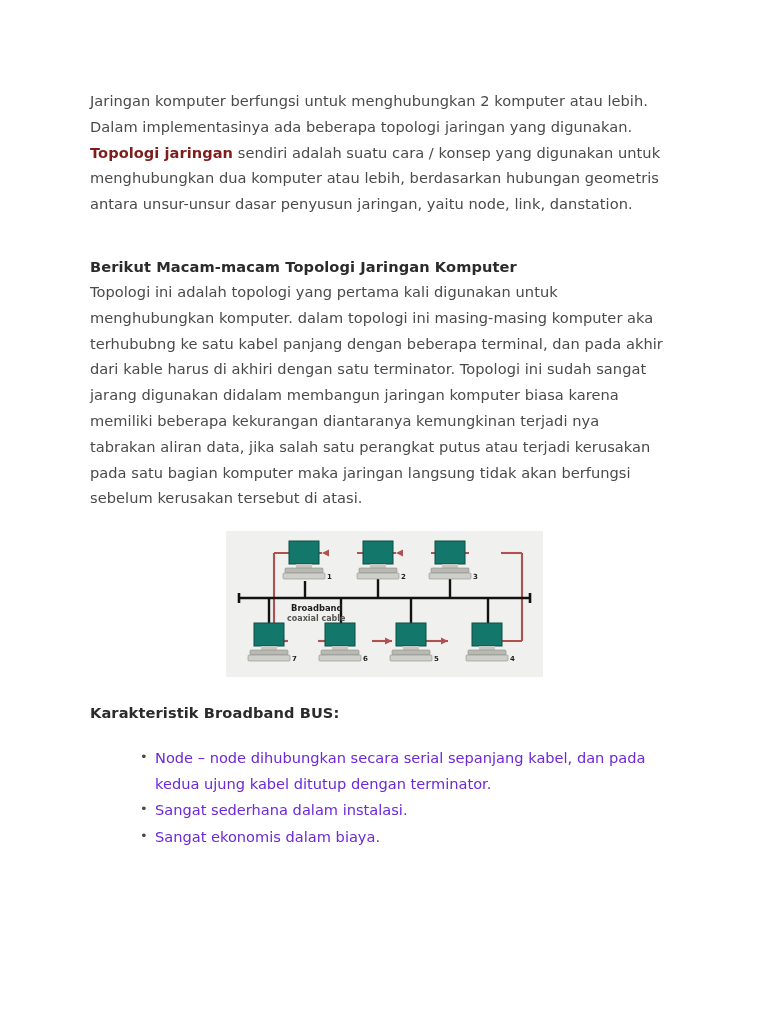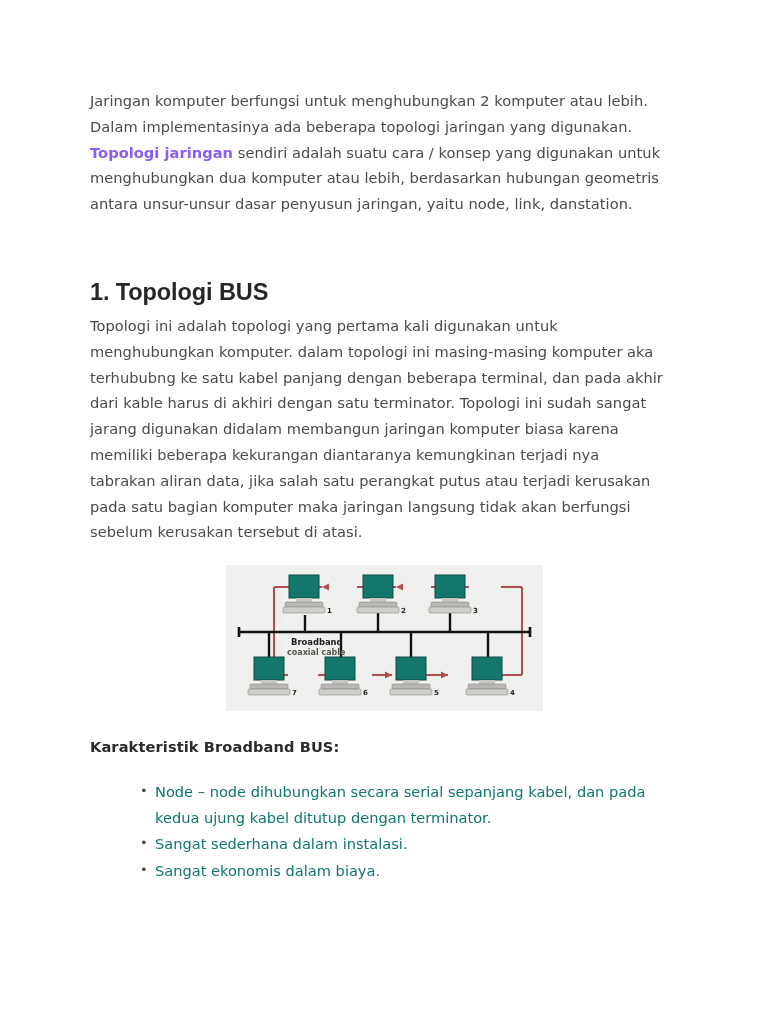--- a/index.html
+++ b/index.html
@@ -24,21 +24,21 @@
   }
   .para {
     font-size: 14.6px;
     line-height: 25.8px;
     color: #4a4a4a;
     margin: 0 0 10px 0;
     width: 578px;
     letter-spacing: 0.05px;
   }
   .para b {
-    color: #8b5cf6;
+    color: #7f1d1d;
     font-weight: bold;
     margin-top: 8px;
   }
   .gap-1 { height: 16px; }
   .gap-2 { height: 12px; }
   .bold-line {
     font-size: 14.6px;
     line-height: 24px;
     font-weight: bold;
     color: #2b2b2b;
@@ -73,21 +73,21 @@
   }
   ul.char-list {
     list-style: none;
     margin: 20px 0 0 0;
     padding: 0;
   }
   ul.char-list li {
     position: relative;
     font-size: 14.6px;
     line-height: 25.5px;
-    color: #0f766e;
+    color: #6d28d9;
     padding-left: 65px;
     margin-bottom: 1px;
     max-width: 580px;
   }
   ul.char-list li::before {
     content: "\2022";
     position: absolute;
     left: 50px;
     top: -1px;
     font-size: 13px;
@@ -102,22 +102,22 @@
 
   <p class="para">
     <span>Jaringan komputer berfungsi untuk menghubungkan 2 komputer atau lebih. Dalam implementasinya ada beberapa topologi jaringan yang digunakan. </span><b>Topologi jaringan</b><span> sendiri adalah suatu cara / konsep yang digunakan untuk menghubungkan dua komputer atau lebih, berdasarkan  hubungan geometris antara unsur-unsur dasar penyusun jaringan, yaitu node, link, danstation.</span>
   </p>
 
   <div class="gap-1"></div>
 
 
   <div class="gap-2"></div>
 
-
-  <h1 class="section-title">1. Topologi BUS</h1>
+  <p class="bold-line">Berikut Macam-macam Topologi Jaringan Komputer</p>
+
 
   <p class="para">Topologi ini adalah topologi yang pertama kali digunakan untuk menghubungkan komputer. dalam topologi ini masing-masing komputer aka terhububng ke satu kabel panjang dengan beberapa terminal, dan pada akhir dari kable harus di akhiri dengan satu terminator. Topologi ini sudah sangat jarang digunakan didalam membangun jaringan komputer biasa karena memiliki beberapa kekurangan diantaranya kemungkinan terjadi nya tabrakan aliran data, jika salah satu perangkat putus atau terjadi kerusakan pada satu bagian komputer maka jaringan langsung tidak akan berfungsi sebelum kerusakan tersebut di atasi.</p>
 
   <div class="fig-wrap">
     <div class="figure">
       <svg width="317" height="146" viewBox="0 0 317 146" xmlns="http://www.w3.org/2000/svg">
         <rect x="0" y="0" width="317" height="146" fill="#f0f0ee"></rect>
 
         <g stroke="#b05050" stroke-width="2.1" fill="none">
           <path d="M 48 22 L 48 110"></path>

